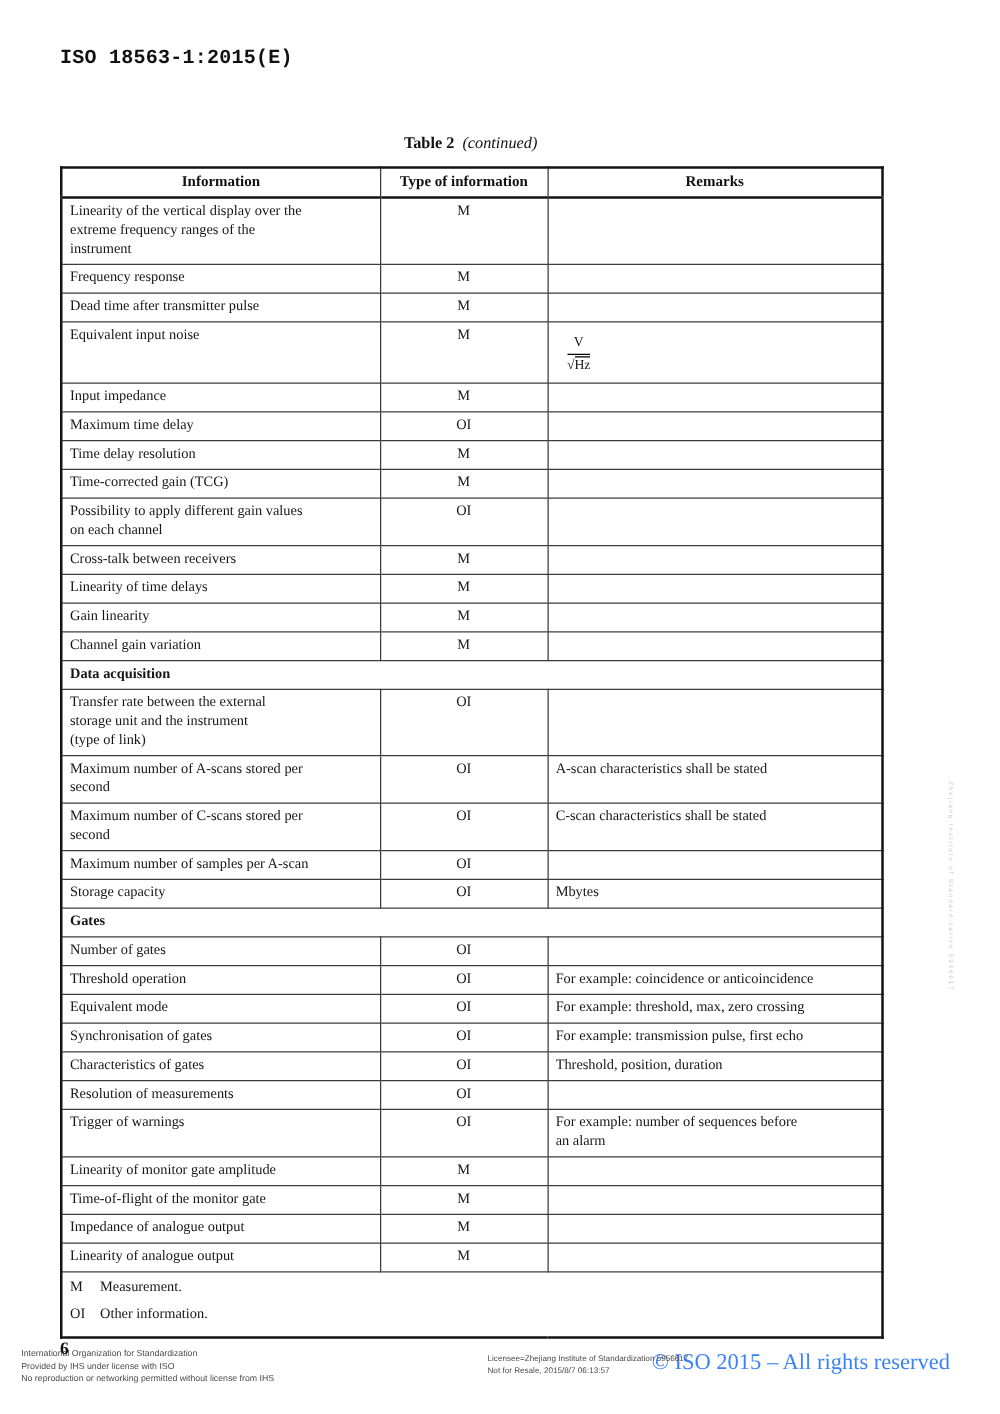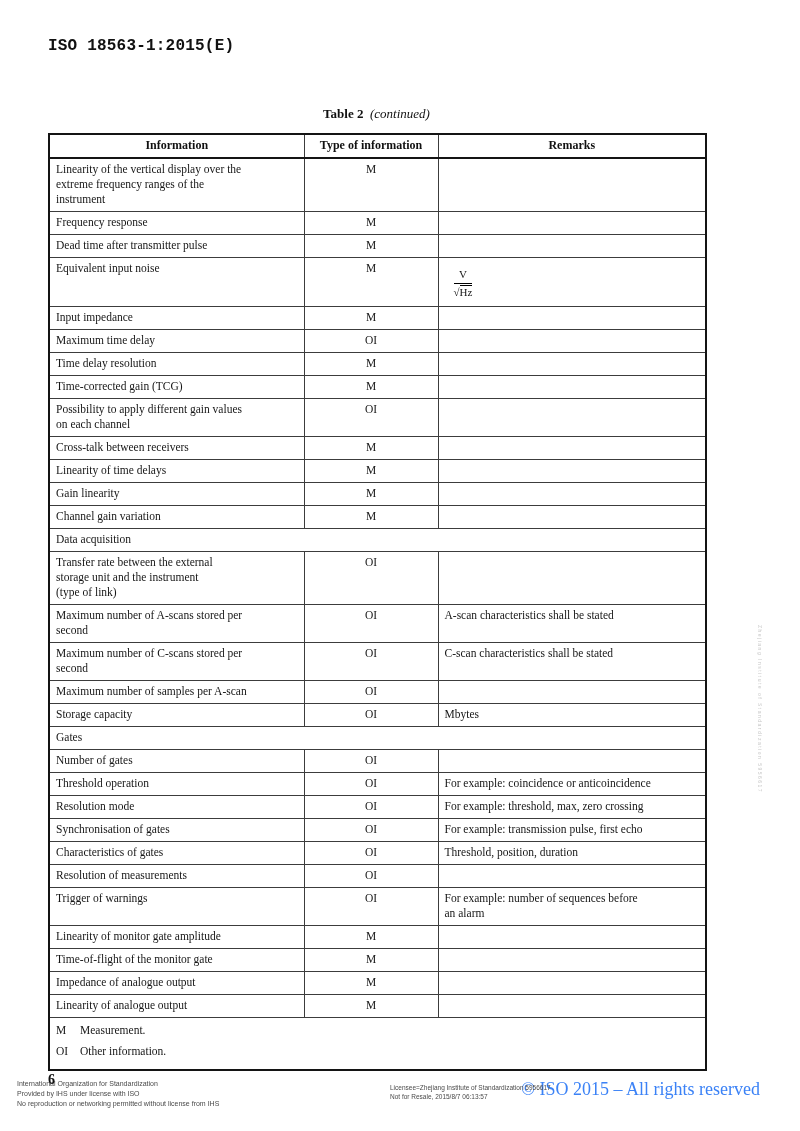--- a/index.html
+++ b/index.html
@@ -31,21 +31,21 @@
     border-bottom:2px solid #141414;
     font-size:12px; font-weight:bold; 
     padding:3px 4px 4px; color:#111;
   }
   table.main td {
     vertical-align:top; font-size:11.5px; line-height:15px;
     padding:3px 6px 4px; white-space:pre-line; color:#161616;
   }
   td.type-cell { text-align:center; }
   td.section-cell {
-    font-weight:normal; font-size:12px;
+    font-weight:bold; font-size:12px;
     border-top:2px solid #141414; border-bottom:2px solid #141414;
   }
   td.footnote-cell {
     border-top:2px solid #141414;
     font-size:10.5px; padding:4px 6px 5px;
   }
   .fn-line { margin:2px 0 6px; }
   .fn-abbr { display:inline-block; width:24px; }
 
   .frac {
@@ -213,21 +213,21 @@
           <td>Number of gates</td>
           <td class="type-cell">OI</td>
           <td></td>
         </tr>
         <tr>
           <td>Threshold operation</td>
           <td class="type-cell">OI</td>
           <td>For example: coincidence or anticoincidence</td>
         </tr>
         <tr>
-          <td>Resolution mode</td>
+          <td>Equivalent mode</td>
           <td class="type-cell">OI</td>
           <td>For example: threshold, max, zero crossing</td>
         </tr>
         <tr>
           <td>Synchronisation of gates</td>
           <td class="type-cell">OI</td>
           <td>For example: transmission pulse, first echo</td>
         </tr>
         <tr>
           <td>Characteristics of gates</td>

